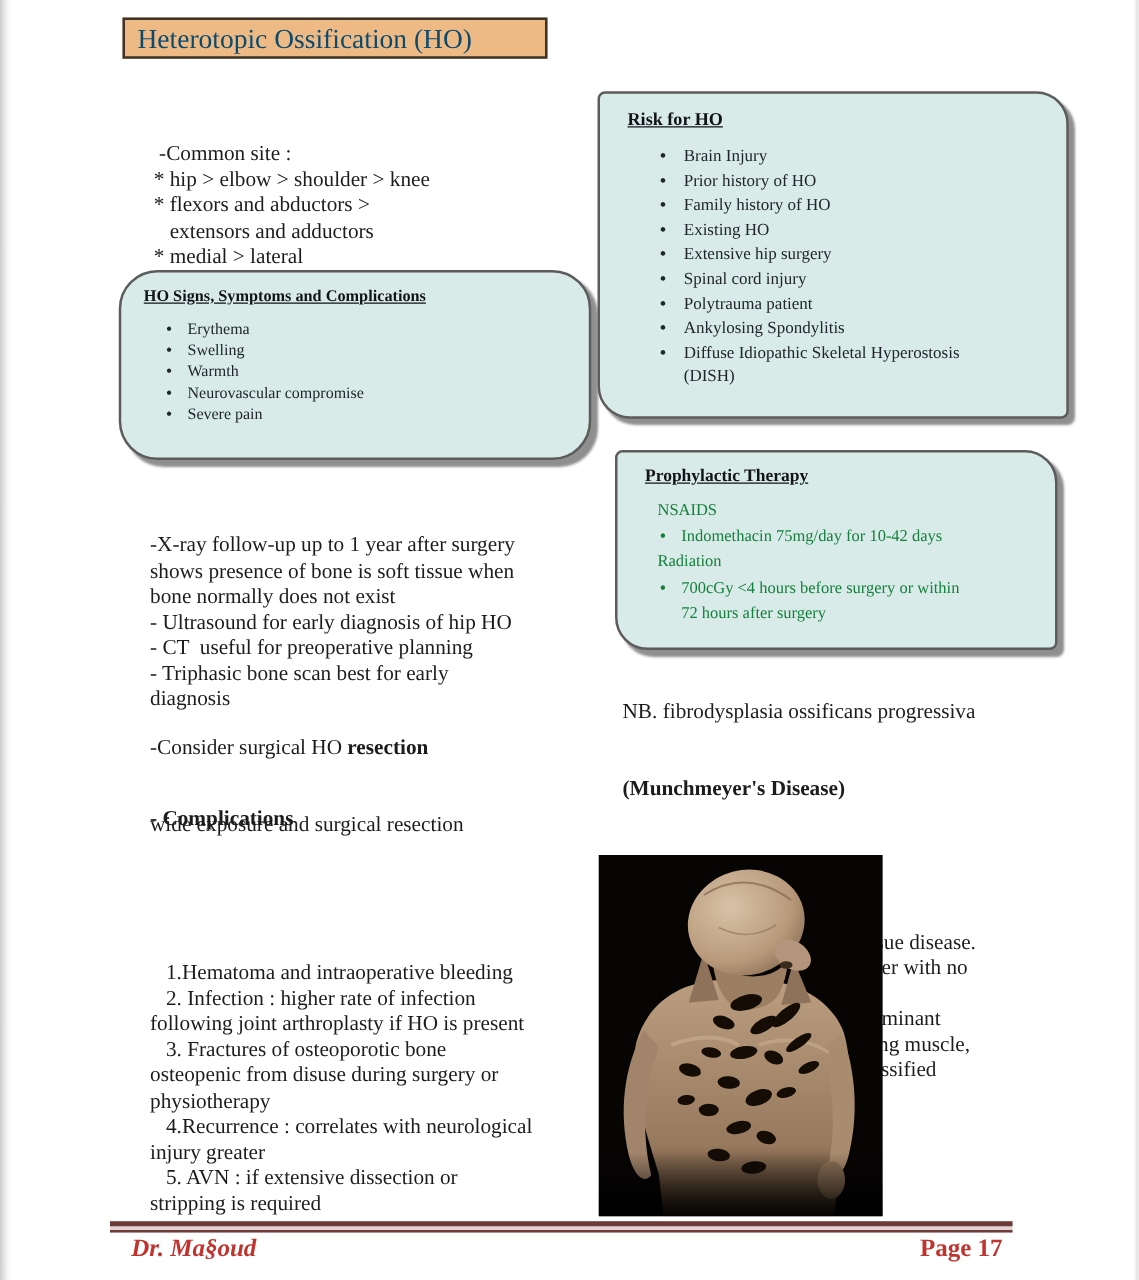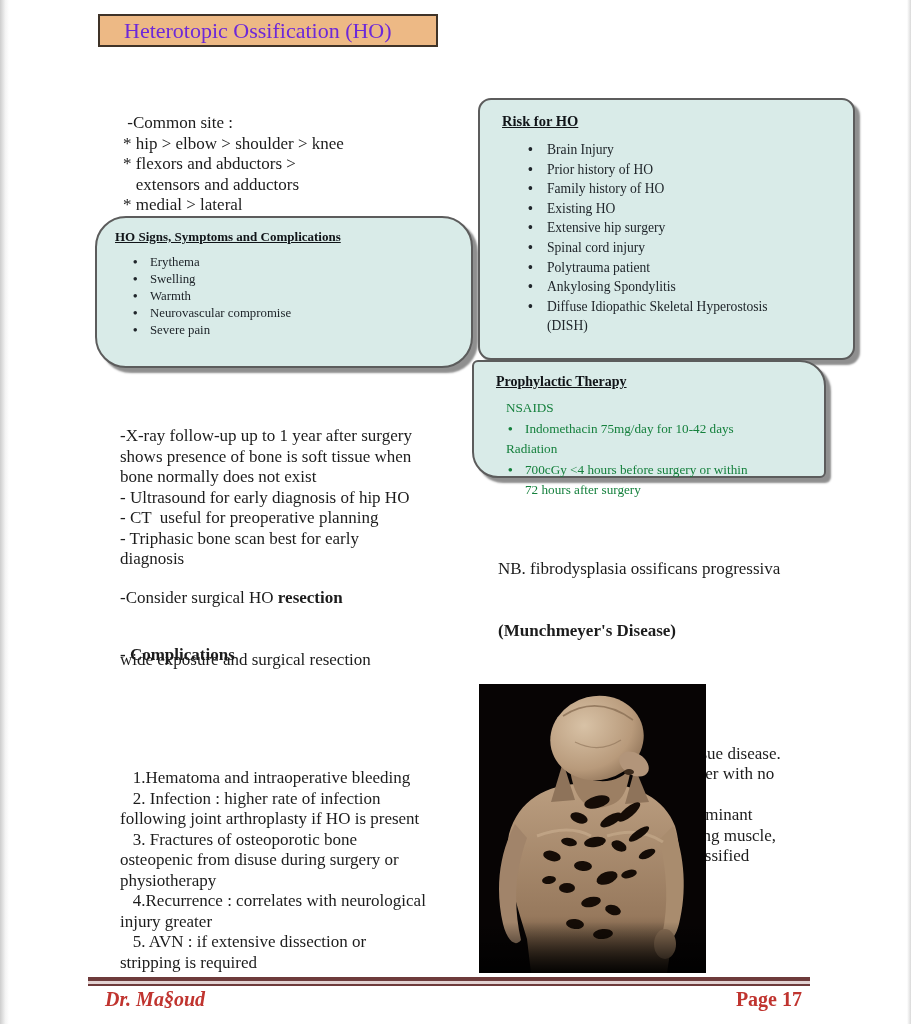--- a/index.html
+++ b/index.html
@@ -9,40 +9,40 @@
     overflow:hidden;
   }
   .edge-left{position:absolute;left:0;top:0;width:9px;height:100%;
     background:linear-gradient(to right,#cdcdcd,#f4f4f4 60%,#ffffff);}
   .edge-right{position:absolute;right:0;top:0;width:4px;height:100%;
     background:linear-gradient(to left,#d9d9d9,#ffffff);}
 
   .title-box{
     position:absolute;left:98px;top:14px;width:340px;height:33px;box-sizing:border-box;
     background:#edb985;border:2px solid #3f3328;
-    color:#6d28d9;font-size:22px;line-height:29px;padding-left:24px;
+    color:#0c4a6e;font-size:22px;line-height:29px;padding-left:10px;
   }
 
   .text-block{position:absolute;font-size:17px;line-height:20.5px;white-space:pre-wrap;margin-left:20px;}
   .common-site{left:103px;top:72px;width:350px;}
   .imaging{left:100px;top:385px;width:360px;}
   .resection{left:100px;top:547px;width:360px;}
   .complications{left:100px;top:604px;width:362px;}
   .nb-block{left:478px;top:518px;width:418px;}
   .text-block b{font-weight:bold;}
 
   .callout{
     position:absolute;box-sizing:border-box;
     background:#d9ebe8;border:2px solid #5c5c5c;
     border-radius:6px 26px 6px 26px;
     box-shadow:5px 5px 2px #8f8f8f;
   }
   .signs-box{left:95px;top:216px;width:378px;height:152px;border-radius:31px;}
-  .risk-box{left:478px;top:98px;width:377px;height:262px;border-radius:13px;}
-  .proph-box{left:472px;top:360px;width:354px;height:118px;}
+  .risk-box{left:478px;top:73px;width:377px;height:262px;}
+  .proph-box{left:492px;top:360px;width:354px;height:160px;}
 
   .callout .box-title{
     display:inline-block;font-weight:bold;text-decoration:underline;color:#101418;
   }
   .signs-box .box-title{margin:11px 0 0 18px;font-size:13px;}
   .risk-box  .box-title{margin:13px 0 0 22px;font-size:14.5px;}
   .proph-box .box-title{margin:12px 0 0 22px;font-size:14px;}
 
   .callout ul{list-style:none;margin:0;padding:0;}
   .callout li{position:relative;color:#20262b;white-space:pre-line;}

